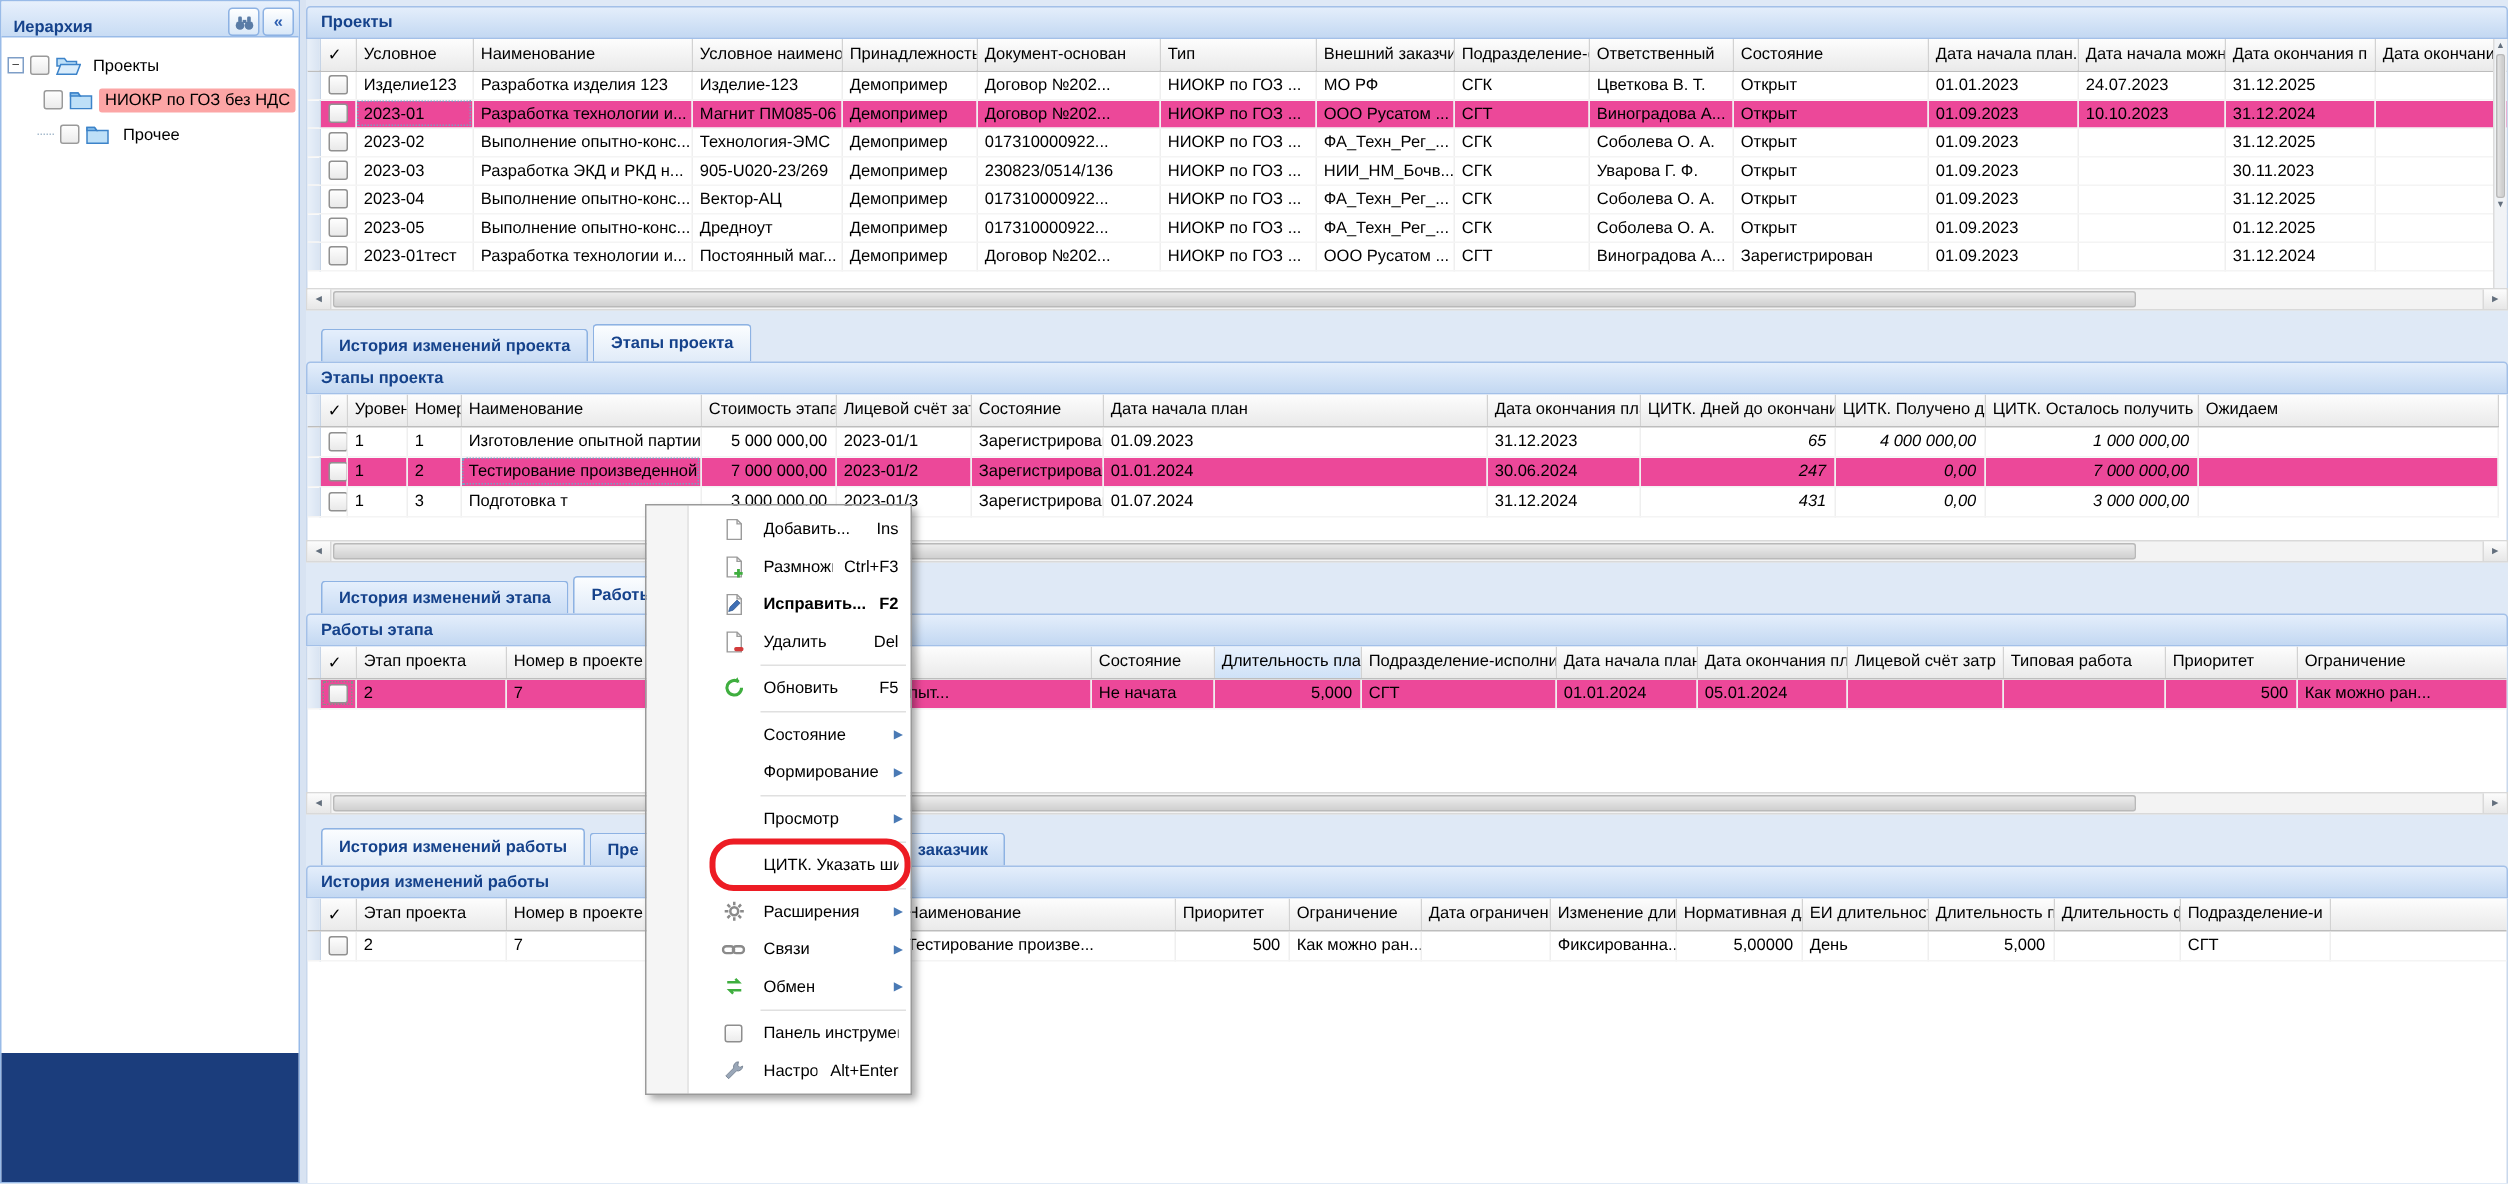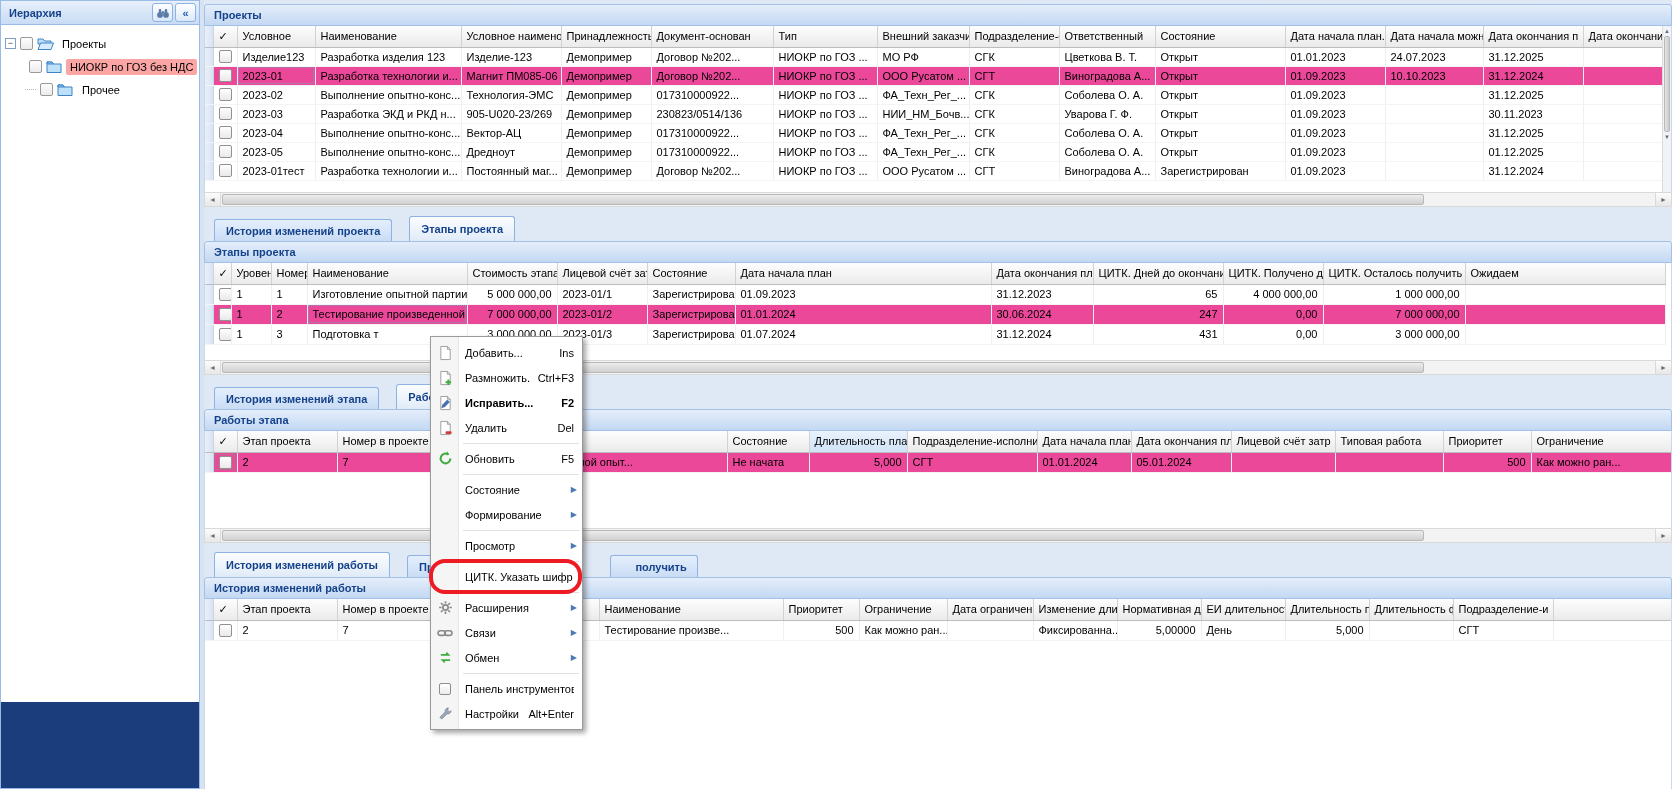--- a/index.html
+++ b/index.html
@@ -2,21 +2,21 @@
 <html><head>
 <meta charset="utf-8">
 <style>
   *{box-sizing:border-box;margin:0;padding:0}
   html,body{width:1672px;height:789px;overflow:hidden}
   body{font-family:"Liberation Sans",sans-serif;font-size:11px;color:#000;background:#d8e3f2}
   .app{display:flex;width:1672px;height:789px}
   
   .sidebar{width:200px;background:#fff;border:1px solid #99bbe8;display:flex;flex-direction:column}
   .side-header{height:24px;flex:0 0 24px;background:linear-gradient(#e7f0fc,#c8dcf4);border-bottom:1px solid #99bbe8;
-    display:flex;align-items:center;padding:0 3px 0 8px;font-weight:bold;color:#15428b}
+    display:flex;align-items:flex-end;padding:0 3px 0 8px;font-weight:bold;color:#15428b}
   .side-header .sp{flex:1}
   .hbtn{width:21px;height:19px;border:1px solid #8db2e3;border-radius:3px;background:linear-gradient(#ffffff,#d9e8f8);
     display:flex;align-items:center;justify-content:center;margin-left:2px;color:#2a5db0;font-weight:bold;font-size:11px;cursor:default}
   .tree{flex:1;padding:7px 4px;overflow:hidden}
   .tnode{display:flex;align-items:center;height:23px;gap:4px}
   .tnode.child{padding-left:20px}
   .treeline{width:11px;border-top:1px dotted #a8bccd}
   .expander{width:11px;height:11px;border:1px solid #7e9ec7;background:#fff;color:#444;font-size:9px;line-height:9px;
     display:flex;align-items:center;justify-content:center}
   .cb{width:13px;height:13px;flex:0 0 13px;border:1px solid #9a9a9a;border-radius:2px;background:linear-gradient(#fefefe,#ebebeb)}
@@ -35,35 +35,35 @@
     font-weight:normal;text-align:left;padding:0 5px;white-space:nowrap;overflow:hidden;position:relative}
   .grid th.sorted{background:linear-gradient(#e9f2fd,#cfe2f7)}
   .grid td{border-right:1px solid #efefef;border-bottom:1px solid #f4f4f4;padding:0 5px;white-space:nowrap;overflow:hidden}
   .rows19 td{height:19px}
   .rows20 td{height:20px}
   .grid th.gutter,.grid td.gutter{background:linear-gradient(90deg,#e9f0f9,#d9e4f2);border-right:1px solid #c6d4e6;padding:0}
   tr.sel td{background:#ec4899}
   td.selcell{background:#bcd4ee;outline:1px dotted #7d9bc0;outline-offset:-2px}
   td.focuscell{outline:1px dotted #8a8a8a;outline-offset:-3px}
   td.r{text-align:right}
-  td.i{}
+  td.i{font-style:italic}
   .rowcb{display:inline-block;width:13px;height:13px;border:1px solid #919191;border-radius:2px;background:linear-gradient(#fefefe,#e9e9e9);vertical-align:middle}
   
   .hscroll{height:15px;flex:0 0 15px;background:#f3f3f3;border:1px solid #d9d9d9;display:flex;align-items:stretch}
   .harr{width:16px;display:flex;align-items:center;justify-content:center;color:#636f7d;font-size:7px;
     background:linear-gradient(#fcfcfc,#e7e7e7);border-right:1px solid #d9d9d9}
   .harr:last-child{border-right:none;border-left:1px solid #d9d9d9}
   .hthumb{width:82%;margin:1px;background:linear-gradient(#ececec,#d0d0d0);border:1px solid #b9b9b9;border-radius:2px}
   .htrack{flex:1}
   .vscroll{position:absolute;top:0;right:0;bottom:0;width:9px;background:#f1f3f6;border-left:1px solid #dcdcdc;
     display:flex;flex-direction:column;align-items:stretch;z-index:3}
   .varr{height:10px;display:flex;align-items:center;justify-content:center;font-size:6px;color:#636f7d}
   .vthumb{flex:0 0 58%;margin:0 1px;background:linear-gradient(90deg,#e4e4e4,#cbcbcb);border:1px solid #b9b9b9;border-radius:2px}
   
-  .tabs{display:flex;align-items:flex-end;height:26px;flex:0 0 26px;margin-top:8px;padding-left:10px;gap:17px}
+  .tabs{display:flex;align-items:flex-end;height:26px;flex:0 0 26px;margin-top:8px;padding-left:10px;gap:3px}
   .tab{height:22px;display:flex;align-items:center;padding:0 11px;border:1px solid #8db2e3;border-bottom:none;
     border-radius:3px 3px 0 0;background:linear-gradient(#e5effc,#c9dcf4);color:#15428b;font-weight:bold;white-space:nowrap;overflow:hidden;cursor:default}
   .tab.active{background:linear-gradient(#fbfdff,#e0ebf8);height:25px}
   .tabs3 .tab:last-child{margin-left:141px;min-width:88px;justify-content:flex-end;padding-right:10px}
   
   .cmenu{position:absolute;z-index:100;background:linear-gradient(90deg,#f5f5f5 0,#f5f5f5 27px,#e6e6e6 27px,#e6e6e6 28px,#fff 28px);
     border:1px solid #9a9a9a;box-shadow:3px 3px 5px rgba(0,0,0,.35);padding:3px 0}
   .mi{position:relative;height:25px;display:flex;align-items:center;padding:0 8px 0 34px;white-space:nowrap}
   .mi .ic{position:absolute;left:4px;width:20px;height:16px;display:flex;align-items:center;justify-content:center}
   .mi .lbl{flex:1;overflow:hidden}
@@ -497,21 +497,21 @@
         <span class="harr">◄</span>
         <span class="hthumb"></span>
         <span class="htrack"></span>
         <span class="harr">►</span>
       </div>
     </section>
 
     <div class="tabs tabs3">
         <div class="tab active">История изменений работы</div>
         <div class="tab">Пре</div>
-        <div class="tab">получить</div>
+        <div class="tab">заказчик</div>
       </div>
 
     <section style="flex:1;display:flex;flex-direction:column">
       <div class="panel-title">
         <span>История изменений работы</span>
       </div>
       <div class="grid-wrap" style="flex:1">
         <table class="grid rows20" style="width: 1468px;">
             <colgroup>
               <col style="width: 8px;">
@@ -571,21 +571,21 @@
                 <td></td>
               </tr>
             </tbody>
           </table>
       </div>
     </section>
 
   </div>
 </div>
 
-<div class="cmenu" style="left: 430px; top: 336px; width: 153px; --ann: #ed1c24;">
+<div class="cmenu" style="left: 430px; top: 336px; width: 178px; padding-left: 44px; --ann: #ed1c24;">
     <div class="mi">
       <span class="ic">
         <svg width="15" height="16" viewBox="0 0 16 16">
           <path d="M3 1h7l3 3v11H3z" fill="#fff" stroke="#9b9b9b"></path>
           <path d="M10 1v3h3" fill="none" stroke="#9b9b9b"></path>
         </svg>
       </span>
       <span class="lbl">Добавить...</span>
       <span class="sc">Ins</span>
     </div>

